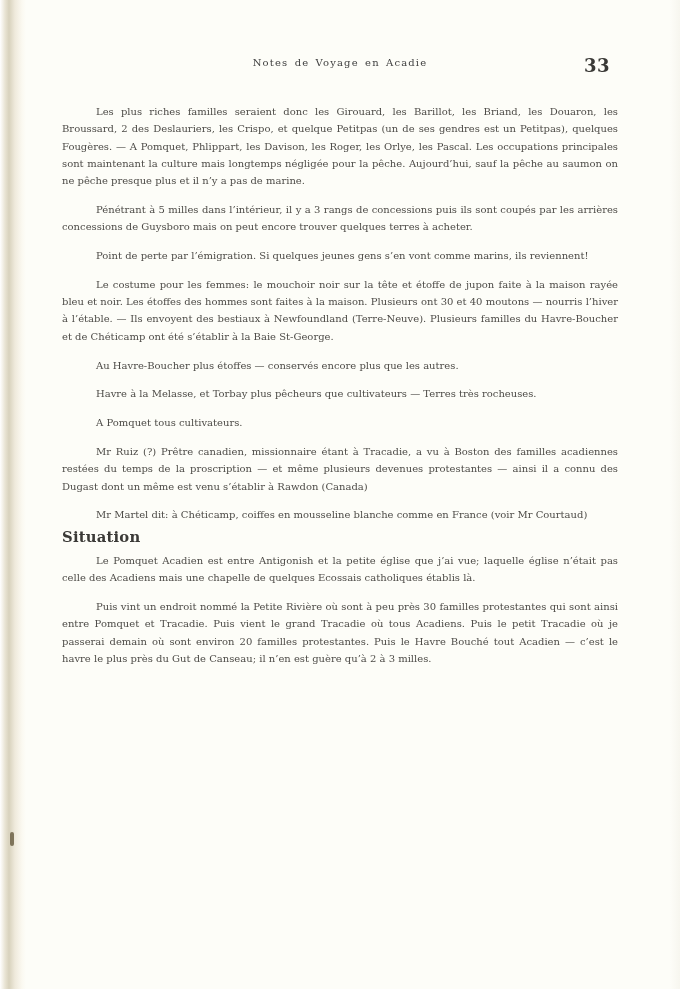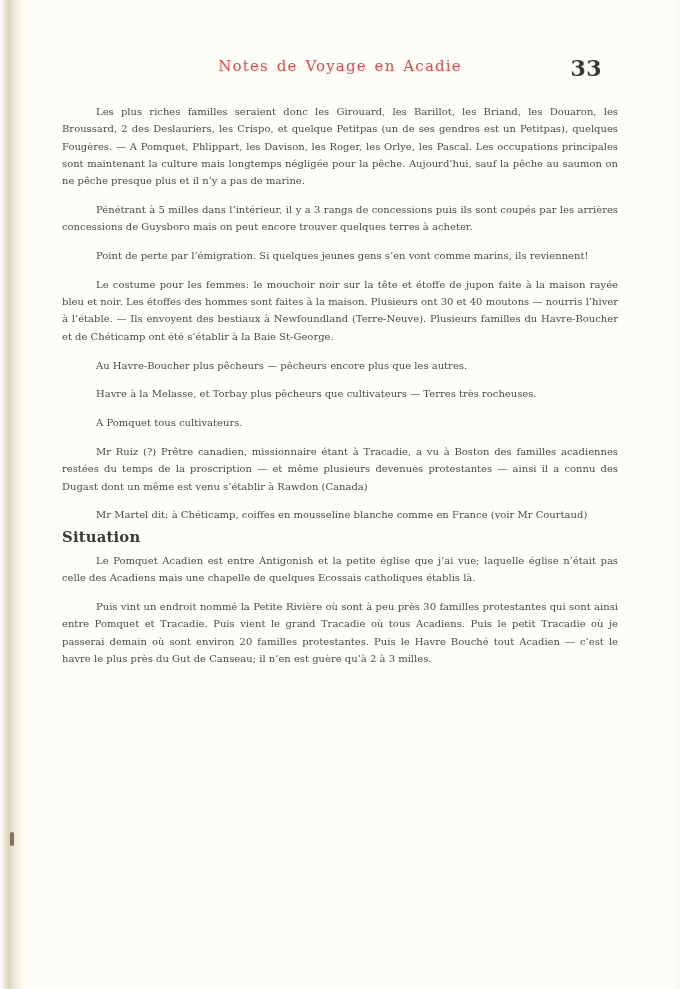--- a/index.html
+++ b/index.html
@@ -53,30 +53,30 @@
     position: absolute;
     left: 62px;
     right: 62px;
     top: 57px;
     height: 24px;
   }
   #header-title {
     position: absolute;
     left: 0; right: 0;
     text-align: center;
-    font-size: 15px;
+    font-size: 10px;
     letter-spacing: 1.15px;
-    color: #ef4444;
+    color: #404040;
     word-spacing: 2px;
   }
   #page-number {
     position: absolute;
-    right: 16px;
+    right: 8px;
     top: -2px;
-    font-size: 22px;
+    font-size: 18px;
     font-weight: bold;
     letter-spacing: .5px;
     color: #3a3936;
   }
 
   
   #body {
     position: absolute;
     left: 62px;
     top: 103px;
@@ -117,21 +117,21 @@
     <div id="header-title">Notes de Voyage en Acadie</div>
     <div id="page-number">33</div>
   </div>
 
   <div id="body">
 
     <p class="para">Les plus riches familles seraient donc les Girouard, les Barillot, les Briand, les Douaron, les Broussard, 2 des Deslauriers, les Crispo, et quelque Petitpas (un de ses gendres est un Petitpas), quelques Fougères. — A Pomquet, Phlippart, les Davison, les Roger, les Orlye, les Pascal. Les occupations principales sont maintenant la culture mais longtemps négligée pour la pêche. Aujourd’hui, sauf la pêche au saumon on ne pêche presque plus et il n’y a pas de marine.</p>
     <p class="para">Pénétrant à 5 milles dans l’intérieur, il y a 3 rangs de concessions puis ils sont coupés par les arrières concessions de Guysboro mais on peut encore trouver quelques terres à acheter.</p>
     <p class="para">Point de perte par l’émigration. Si quelques jeunes gens s’en vont comme marins, ils reviennent!</p>
     <p class="para">Le costume pour les femmes: le mouchoir noir sur la tête et étoffe de jupon faite à la maison rayée bleu et noir. Les étoffes des hommes sont faites à la maison. Plusieurs ont 30 et 40 moutons — nourris l’hiver à l’étable. — Ils envoyent des bestiaux à Newfoundland (Terre-Neuve).   Plusieurs familles du Havre-Boucher et de Chéticamp ont été s’établir à la Baie St-George.</p>
-    <p class="para">Au Havre-Boucher plus pêcheurs — pêcheurs encore plus que les autres.</p>
+    <p class="para">Au Havre-Boucher plus étoffes — conservés encore plus que les autres.</p>
     <p class="para">Havre à la Melasse, et Torbay plus pêcheurs que cultivateurs — Terres très rocheuses.</p>
     <p class="para">A Pomquet tous cultivateurs.</p>
     <p class="para">Mr Ruiz (?) Prêtre canadien, missionnaire étant à Tracadie, a vu à Boston des familles acadiennes restées du temps de la proscription — et même plusieurs devenues protestantes — ainsi il a connu des Dugast dont un même est venu s’établir à Rawdon (Canada)</p>
     <p class="para tight">Mr Martel dit: à Chéticamp, coiffes en mousseline blanche comme en France (voir Mr Courtaud)</p>
 
     <h2 class="subhead">Situation</h2>
 
     <p class="para">Le Pomquet Acadien est entre Antigonish et la petite église que j’ai vue; laquelle église n’était pas celle des Acadiens mais une chapelle de quelques Ecossais catholiques établis là.</p>
     <p class="para">Puis vint un endroit nommé la Petite Rivière où sont à peu près 30 familles protestantes qui sont ainsi entre Pomquet et Tracadie. Puis vient le grand Tracadie où tous Acadiens. Puis le petit Tracadie où je passerai demain où sont environ 20 familles protestantes. Puis le Havre Bouché tout Acadien — c’est le havre le plus près du Gut de Canseau; il n’en est guère qu’à 2 à 3 milles.</p>
 

